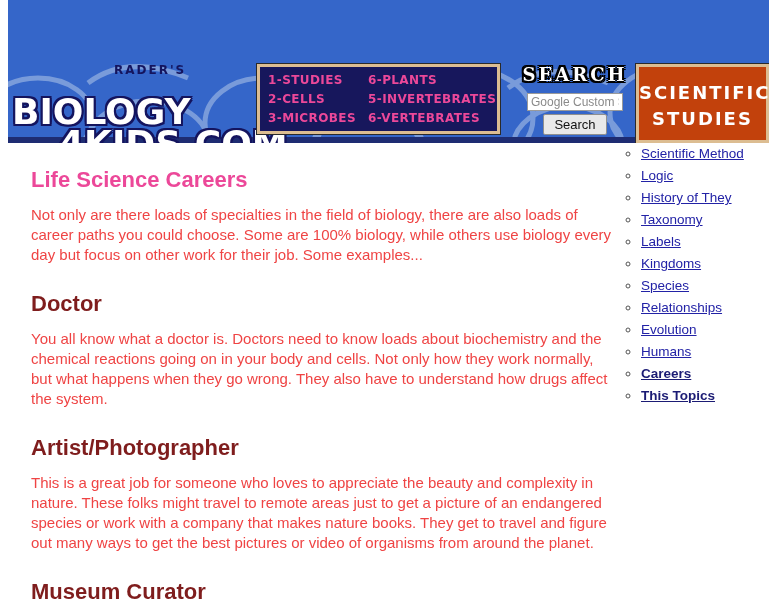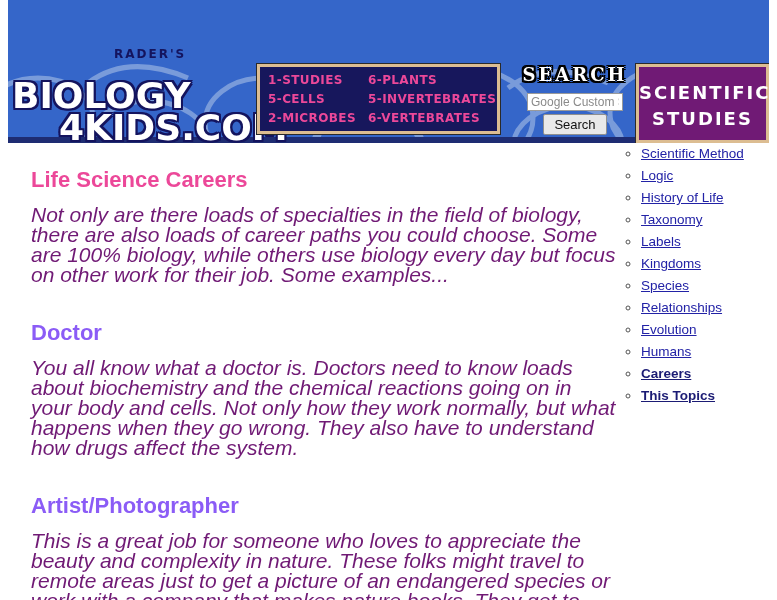--- a/index.html
+++ b/index.html
@@ -19,21 +19,21 @@
     overflow: hidden;
   }
   .cell-pattern { position: absolute; left: 0; bottom: 0; }
   .header-bottom-strip {
     position: absolute; left: 0; bottom: 0;
     width: 100%; height: 6px;
     background: #1E2C72;
   }
 
   
-  .logo { position: absolute; left: 4px; top: 48px; line-height: 1; }
+  .logo { position: absolute; left: 4px; top: 64px; line-height: 1; }
   .logo-tagline {
     margin-left: 102px;
     font-size: 12px; font-weight: bold; letter-spacing: 2px;
     color: #14145E;
     font-family: "DejaVu Sans", sans-serif;
   }
   .logo-big {
     font-family: "DejaVu Sans", sans-serif;
     font-weight: bold; font-size: 36px; letter-spacing: 0px;
     color: #ffffff;
@@ -98,49 +98,48 @@
     background: #e9e9e9;
     border: 1px solid #8f8f8f;
     border-radius: 2px;
     font-family: "Liberation Sans", sans-serif;
   }
 
   
   .studies-box {
     position: absolute; right: 0; top: 64px;
     width: 133px; height: 79px;
-    background: #701a75;
+    background: #c2410c;
     border: 3px solid #DCBD92;
     outline: 1px solid #2a2a2a;
     text-align: center;
     padding-top: 13px;
   }
   .studies-box div {
     color: #ffffff;
     font-family: "DejaVu Sans", sans-serif;
     font-weight: bold; font-size: 18px; letter-spacing: 2px;
     line-height: 26px;
   }
 
   
   .page { display: flex; margin: 0 8px; }
   .main { width: 614px; padding-left: 23px; flex: none; }
   .main h1 {
     font-size: 22px; font-weight: bold; color: #ec4899;
     margin: 24px 0 12px 0;
   }
   .main h2 {
-    font-size: 22px; font-weight: bold; color: #8b5cf6;
-    margin: 35px 0 12px 0;
+    font-size: 22px; font-weight: bold; color: #7f1d1d;
+    margin: 26px 0 12px 0;
   }
   .main p {
     width: 586px;
-    font-size: 21px; line-height: 20px; color: #701a75;
+    font-size: 15px; line-height: 20px; color: #ef4444;
     margin: 0 0 12px 0;
-    font-style: italic;
   }
   .main p:empty { display: none; }
 
   .sidebar { width: 147px; padding-top: 3px; }
   .sidebar ul {
     list-style: circle;
     margin: 0; padding-left: 19px;
   }
   .sidebar li {
     color: #555;
@@ -171,22 +170,22 @@
   <div class="header-bottom-strip"></div>
 
   <a class="logo">
     <div class="logo-tagline">RADER'S</div>
     <div class="logo-big logo-line1">BIOLOGY</div>
     <div class="logo-big logo-line2">4KIDS.COM</div>
   </a>
 
   <nav class="nav-box">
     <a>1-STUDIES</a>
-    <a>5-CELLS</a>
-    <a>2-MICROBES</a>
+    <a>2-CELLS</a>
+    <a>3-MICROBES</a>
     <a>6-PLANTS</a>
     <a>5-INVERTEBRATES</a>
     <a>6-VERTEBRATES</a>
   </nav>
 
   <div class="search-block">
     <div class="search-title">SEARCH</div>
     <input class="search-input" type="text" placeholder="Google Custom Se" style="">
     <br>
     <button class="search-button">Search</button>
@@ -210,21 +209,21 @@
     <h2>Artist/Photographer</h2>
     <p>This is a great job for someone who loves to appreciate the beauty and complexity in nature. These folks might travel to remote areas just to get a picture of an endangered species or work with a company that makes nature books. They get to travel and figure out many ways to get the best pictures or video of organisms from around the planet.</p>
 
     <h2>Museum Curator</h2>
   </div>
 
   <div class="sidebar">
     <ul>
       <li><a>Scientific Method</a></li>
       <li><a>Logic</a></li>
-      <li><a>History of Life</a></li>
+      <li><a>History of They</a></li>
       <li><a>Taxonomy</a></li>
       <li><a>Labels</a></li>
       <li><a>Kingdoms</a></li>
       <li><a>Species</a></li>
       <li><a>Relationships</a></li>
       <li><a>Evolution</a></li>
       <li><a>Humans</a></li>
       <li class="bold"><a>Careers</a></li>
       <li class="bold"><a>This Topics</a></li>
     </ul>

